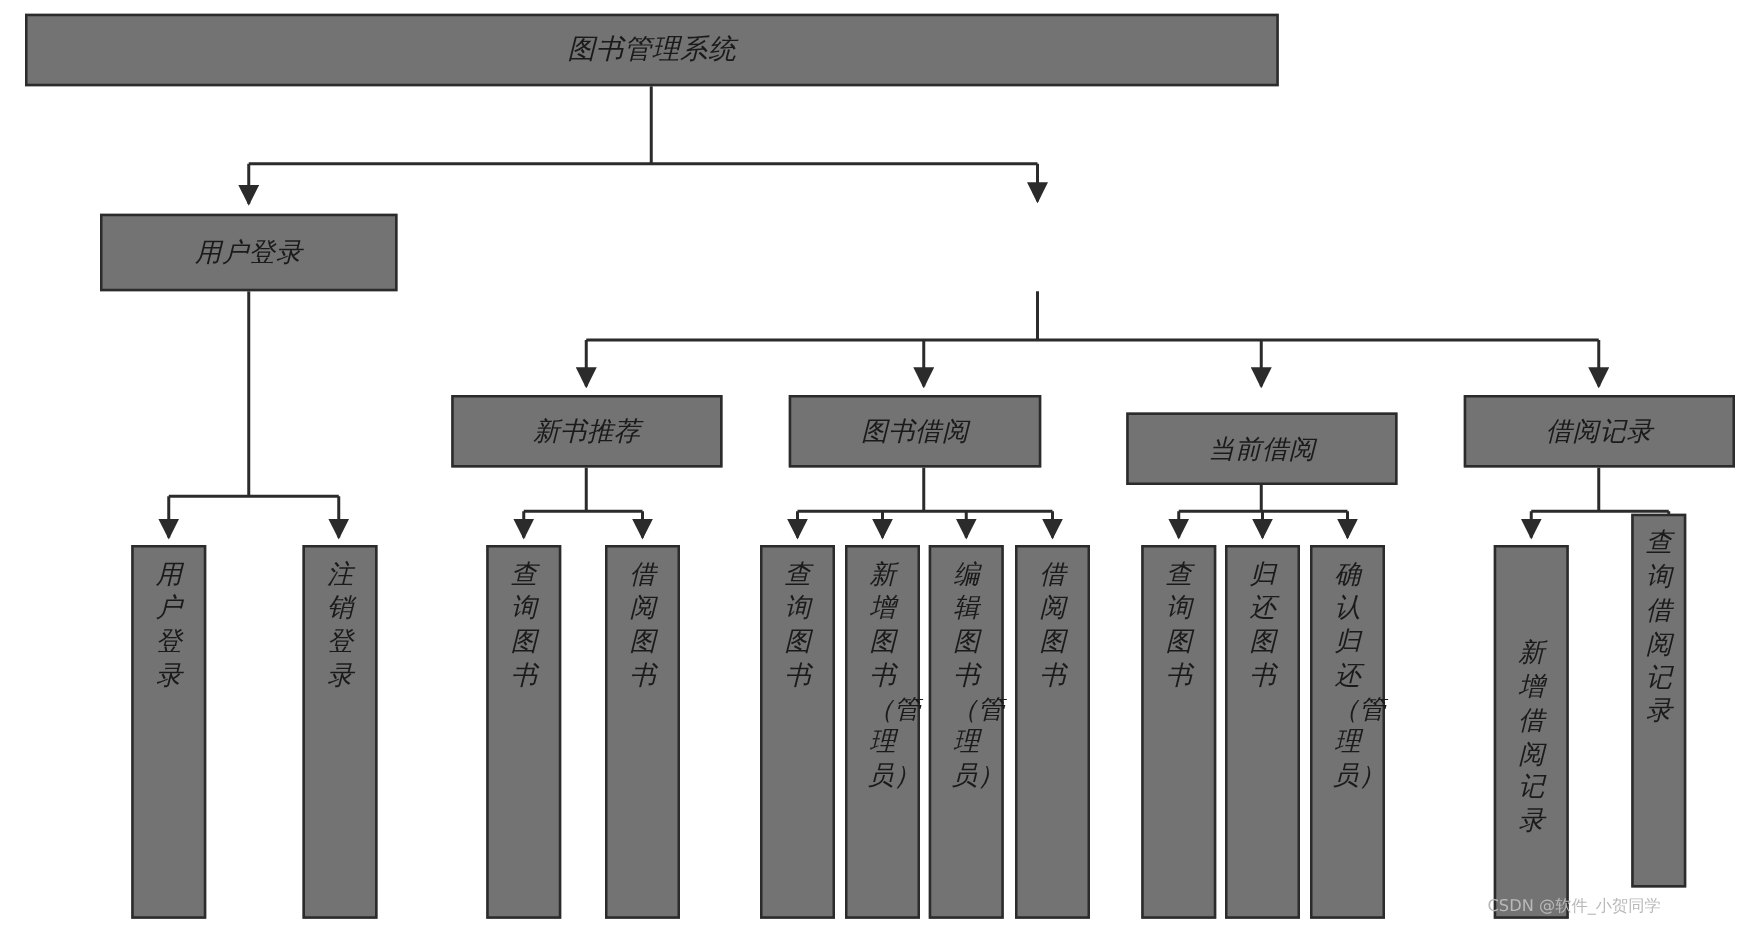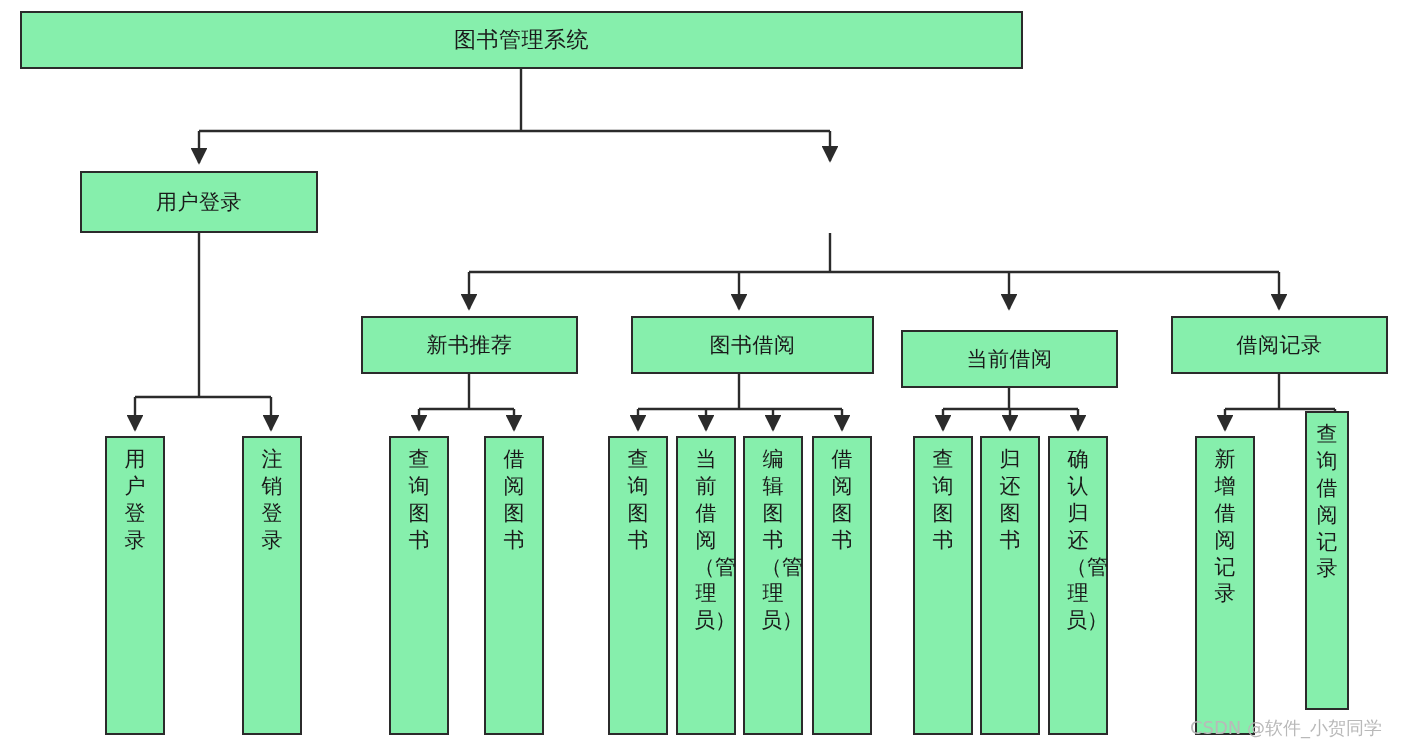--- a/index.html
+++ b/index.html
@@ -22,27 +22,28 @@
   svg.edges {
     position: absolute;
     top: 0; left: 0;
     width: 1405px;
     height: 747px;
     pointer-events: none;
   }
   .node {
     position: absolute;
     box-sizing: border-box;
-    background: #86efac;
+    background: #737373;
     border: 2px solid #2b2b2b;
     display: flex;
     align-items: center;
     justify-content: center;
     text-align: center;
     color: #1a1a1a;
+    font-style: italic;
   }
   .node.horizontal .node-label {
     font-size: 21px;
     line-height: 1.15;
     letter-spacing: 0.5px;
     white-space: nowrap;
   }
   .node.vertical {
     align-items: flex-start;
     padding-top: 8px;
@@ -54,21 +55,21 @@
     margin: 0 auto;
     word-break: break-all;
     white-space: normal;
     text-align: center;
   }
   .node.root .node-label { font-size: 22px; }
   .watermark {
     position: absolute;
     left: 1190px;
     top: 716px;
-    font-size: 18px;
+    font-size: 13px;
     color: #b9b9b9;
     white-space: nowrap;
     font-family: "DejaVu Sans", "Liberation Sans", sans-serif;
   }
 </style>
 </head>
 <body>
 
 <div id="diagram-root">
 
@@ -129,21 +130,21 @@
 
   <div class="node horizontal" style="left:80px; top:171px; width:238px; height:62px;">
     <span class="node-label">用户登录</span>
   </div>
 
 
   <div class="node horizontal" style="left:361px; top:316px; width:217px; height:58px;justify-content:center;">
     <span class="node-label">新书推荐</span>
   </div>
 
-  <div class="node horizontal" style="left:631px; top:316px; width:243px; height:58px;">
+  <div class="node horizontal" style="left:631px; top:316px; width:202px; height:58px;">
     <span class="node-label">图书借阅</span>
   </div>
 
   <div class="node horizontal" style="left:901px; top:316px; width:217px; height:58px;margin-top:14px;">
     <span class="node-label">当前借阅</span>
   </div>
 
   <div class="node horizontal" style="left:1171px; top:316px; width:217px; height:58px;">
     <span class="node-label">借阅记录</span>
   </div>
@@ -162,21 +163,21 @@
 
   <div class="node vertical" style="left:484px; top:436px; width:60px; height:299px;">
     <span class="node-label">借阅图书</span>
   </div>
 
   <div class="node vertical" style="left:608px; top:436px; width:60px; height:299px;">
     <span class="node-label">查询图书</span>
   </div>
 
   <div class="node vertical" style="left:676px; top:436px; width:60px; height:299px;">
-    <span class="node-label">当前借阅（管理员）</span>
+    <span class="node-label">新增图书（管理员）</span>
   </div>
 
   <div class="node vertical" style="left:743px; top:436px; width:60px; height:299px;">
     <span class="node-label">编辑图书（管理员）</span>
   </div>
 
   <div class="node vertical" style="left:812px; top:436px; width:60px; height:299px;">
     <span class="node-label">借阅图书</span>
   </div>
 
@@ -185,21 +186,21 @@
   </div>
 
   <div class="node vertical" style="left:980px; top:436px; width:60px; height:299px;">
     <span class="node-label">归还图书</span>
   </div>
 
   <div class="node vertical" style="left:1048px; top:436px; width:60px; height:299px;">
     <span class="node-label">确认归还（管理员）</span>
   </div>
 
-  <div class="node vertical" style="left:1195px; top:436px; width:60px; height:299px;">
+  <div class="node vertical" style="left:1195px; top:436px; width:60px; height:299px;align-items:center;">
     <span class="node-label">新增借阅记录</span>
   </div>
 
   <div class="node vertical" style="left:1305px; top:411px; width:44px; height:299px;">
     <span class="node-label">查询借阅记录</span>
   </div>
 
   <div class="watermark">CSDN @软件_小贺同学</div>
 
 </div>

